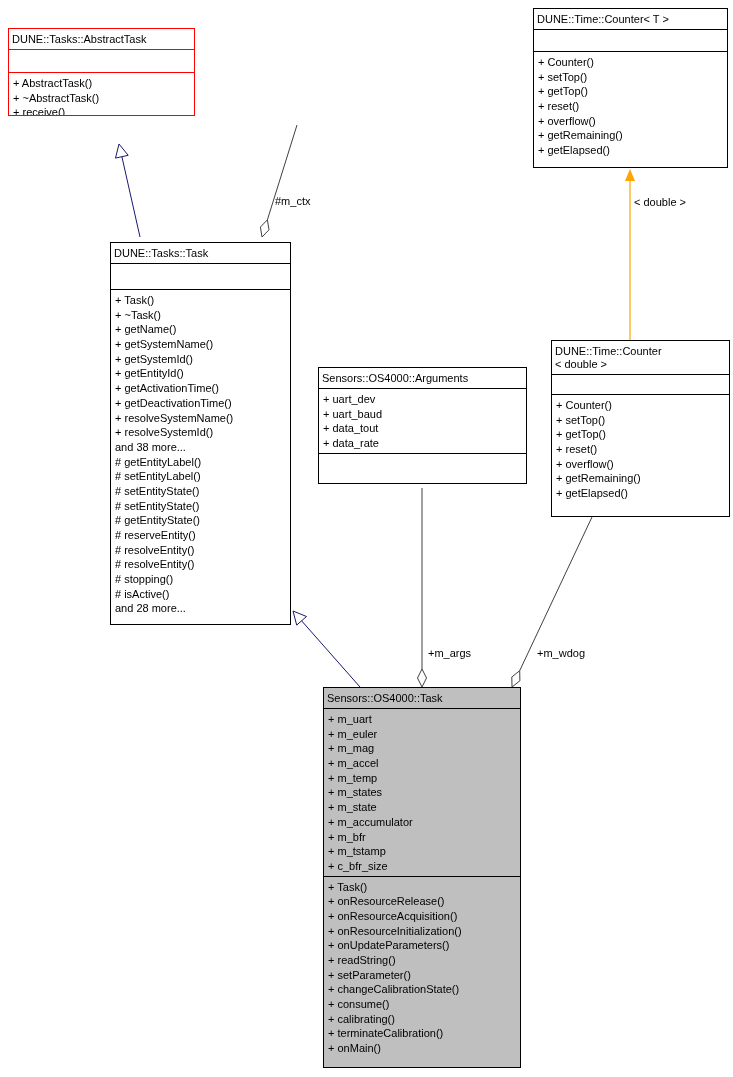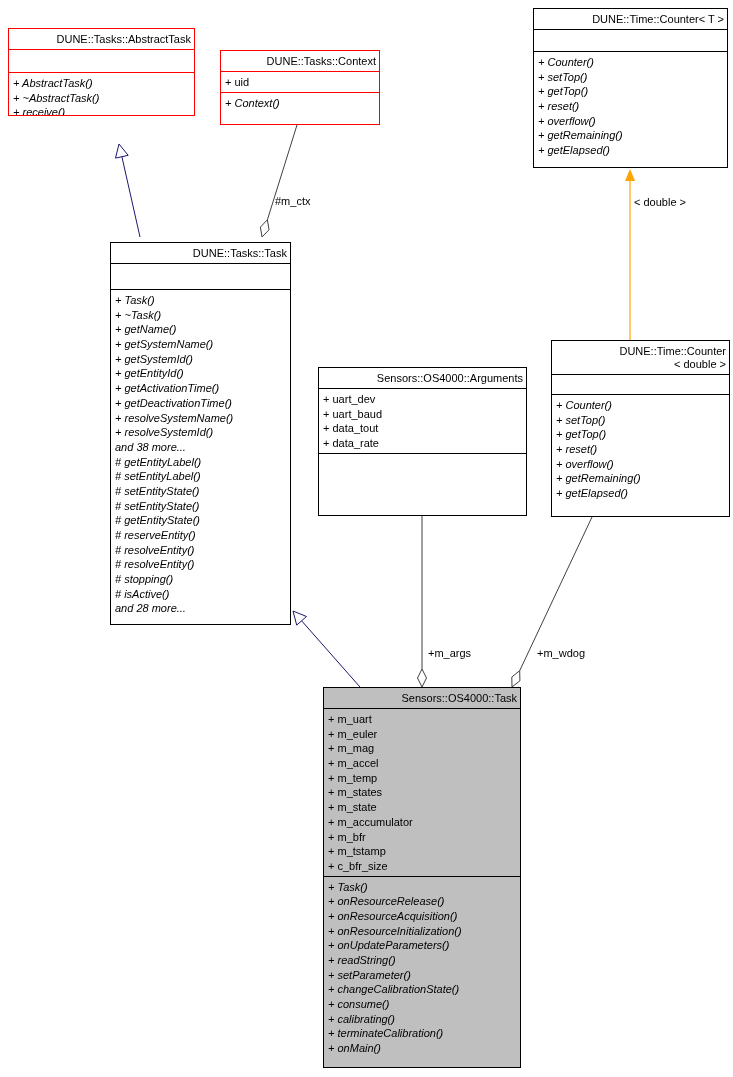--- a/index.html
+++ b/index.html
@@ -14,30 +14,30 @@
     flex-direction: column;
     background: #fff;
     border: 1px solid var(--bc, #000);
     font-size: 11px;
     color: #000;
   }
   .uml-node.red { --bc: var(--external-border, #ff0000); }
   .uml-node.selected { background: var(--selected-fill, #bfbfbf); }
 
   .uml-title {
-    text-align: right;
+    text-align: left;
     padding: 4px 3px 3px;
     line-height: 13px;
     white-space: pre-line;
   }
   .uml-section {
     border-top: 1px solid var(--bc, #000);
     padding: 3px 0 2px;
   }
-  .uml-section.grow { flex: 1 1 auto; overflow: hidden; font-style: italic; }
+  .uml-section.grow { flex: 1 1 auto; overflow: hidden; }
   .member {
     height: 14.7px;
     line-height: 14.7px;
     padding: 0 4px;
     white-space: nowrap;
   }
 
   .edge-label { font-size: 11px; fill: #000; font-family: "Liberation Sans", sans-serif; }
   .inh      { stroke: var(--inheritance, #191970); stroke-width: 1; fill: none; }
   .inh-head { stroke: var(--inheritance, #191970); stroke-width: 1; fill: #fff; }
@@ -92,29 +92,20 @@
     <div class="uml-title">DUNE::Tasks::AbstractTask</div>
     <div class="uml-section" style="height:23px;flex:0 0 auto"></div>
     <div class="uml-section grow">
         <div class="member">+ AbstractTask()</div>
         <div class="member">+ ~AbstractTask()</div>
         <div class="member">+ receive()</div>
         <div class="member">+ getName()</div>
       </div>
   </div>
 
-  <div class="uml-node red" style="left:220px;top:50px;width:160px;height:75px">
-    <div class="uml-title">DUNE::Tasks::Context</div>
-    <div class="uml-section">
-        <div class="member">+ uid</div>
-      </div>
-    <div class="uml-section grow">
-        <div class="member">+ Context()</div>
-      </div>
-  </div>
 
   <div class="uml-node" style="left:533px;top:8px;width:195px;height:160px">
     <div class="uml-title">DUNE::Time::Counter&lt; T &gt;</div>
     <div class="uml-section" style="height:22px;flex:0 0 auto"></div>
     <div class="uml-section grow">
         <div class="member">+ Counter()</div>
         <div class="member">+ setTop()</div>
         <div class="member">+ getTop()</div>
         <div class="member">+ reset()</div>
         <div class="member">+ overflow()</div>
@@ -145,21 +136,21 @@
         <div class="member"># getEntityState()</div>
         <div class="member"># reserveEntity()</div>
         <div class="member"># resolveEntity()</div>
         <div class="member"># resolveEntity()</div>
         <div class="member"># stopping()</div>
         <div class="member"># isActive()</div>
         <div class="member">and 28 more...</div>
       </div>
   </div>
 
-  <div class="uml-node" style="left:318px;top:367px;width:209px;height:149px">
+  <div class="uml-node" style="left:318px;top:367px;width:209px;height:117px">
     <div class="uml-title">Sensors::OS4000::Arguments</div>
     <div class="uml-section">
         <div class="member">+ uart_dev</div>
         <div class="member">+ uart_baud</div>
         <div class="member">+ data_tout</div>
         <div class="member">+ data_rate</div>
       </div>
     <div class="uml-section grow"></div>
   </div>
 

